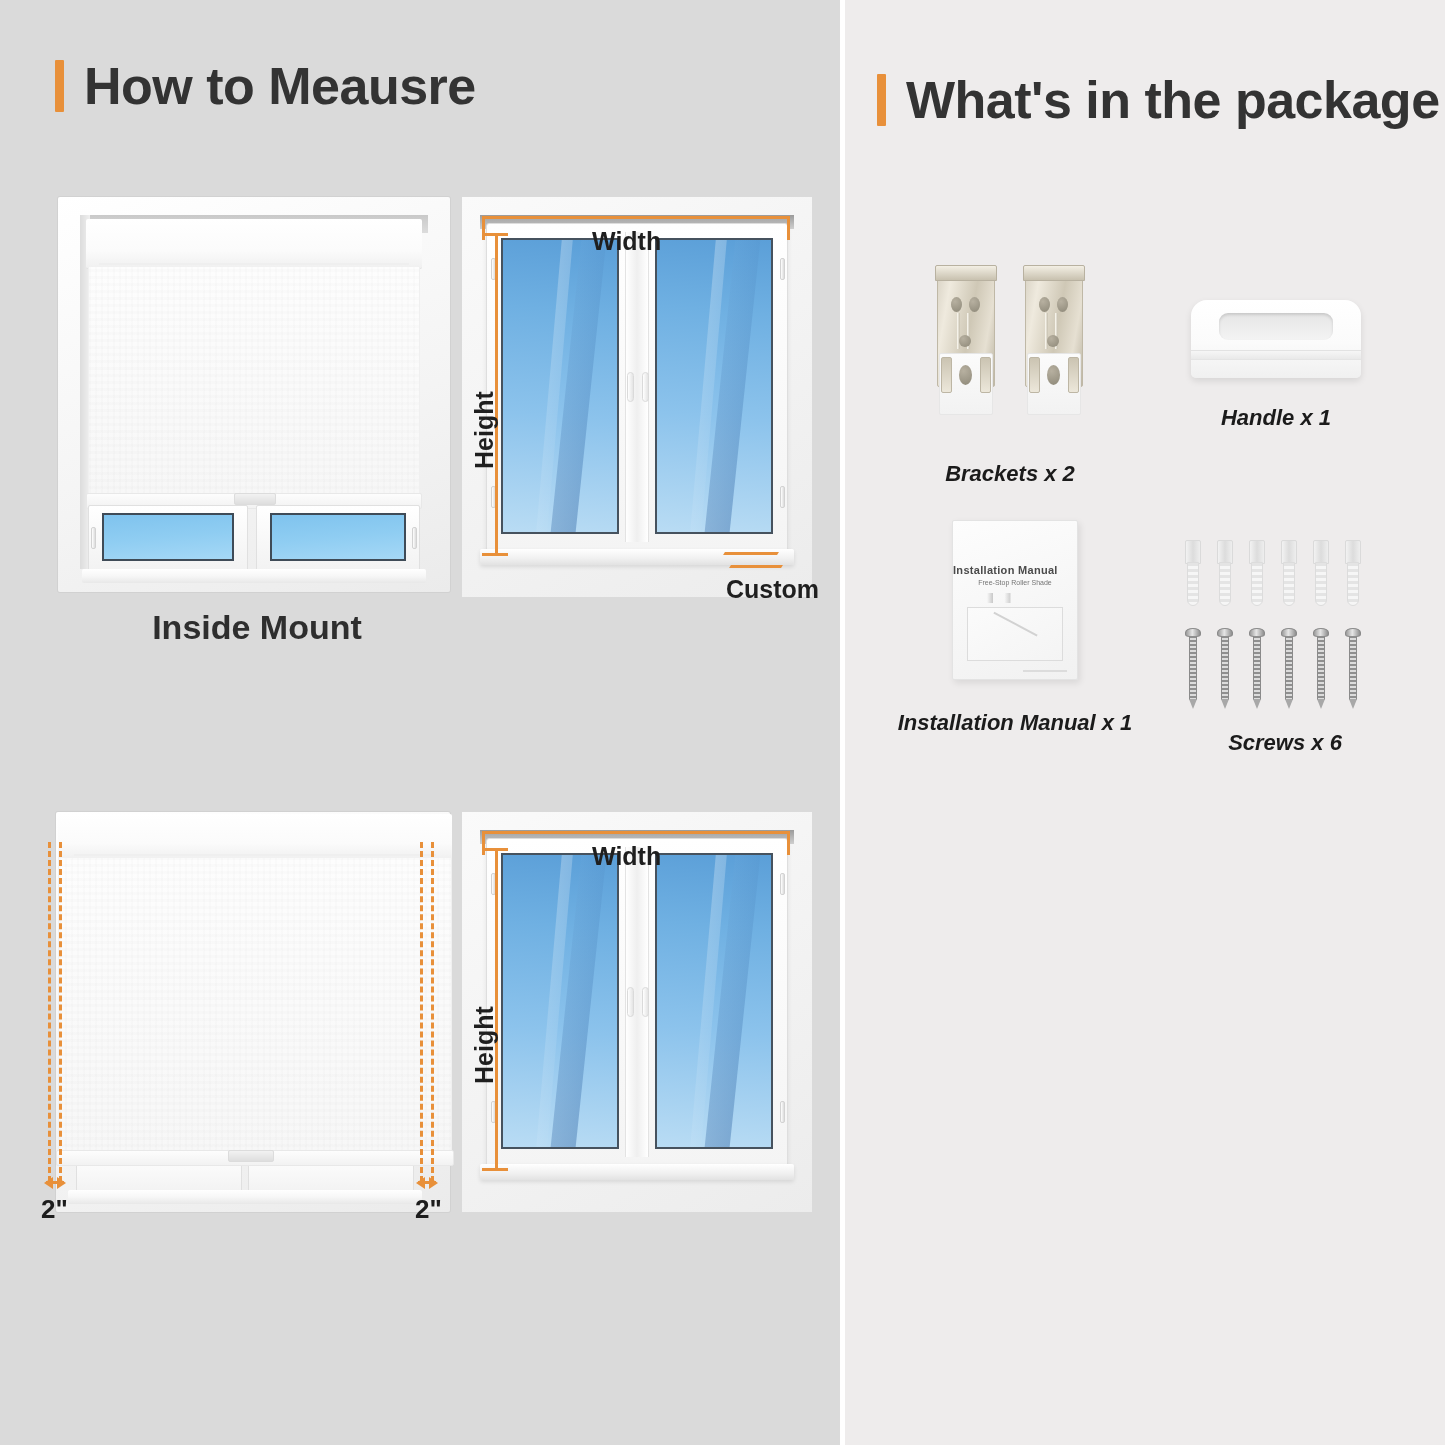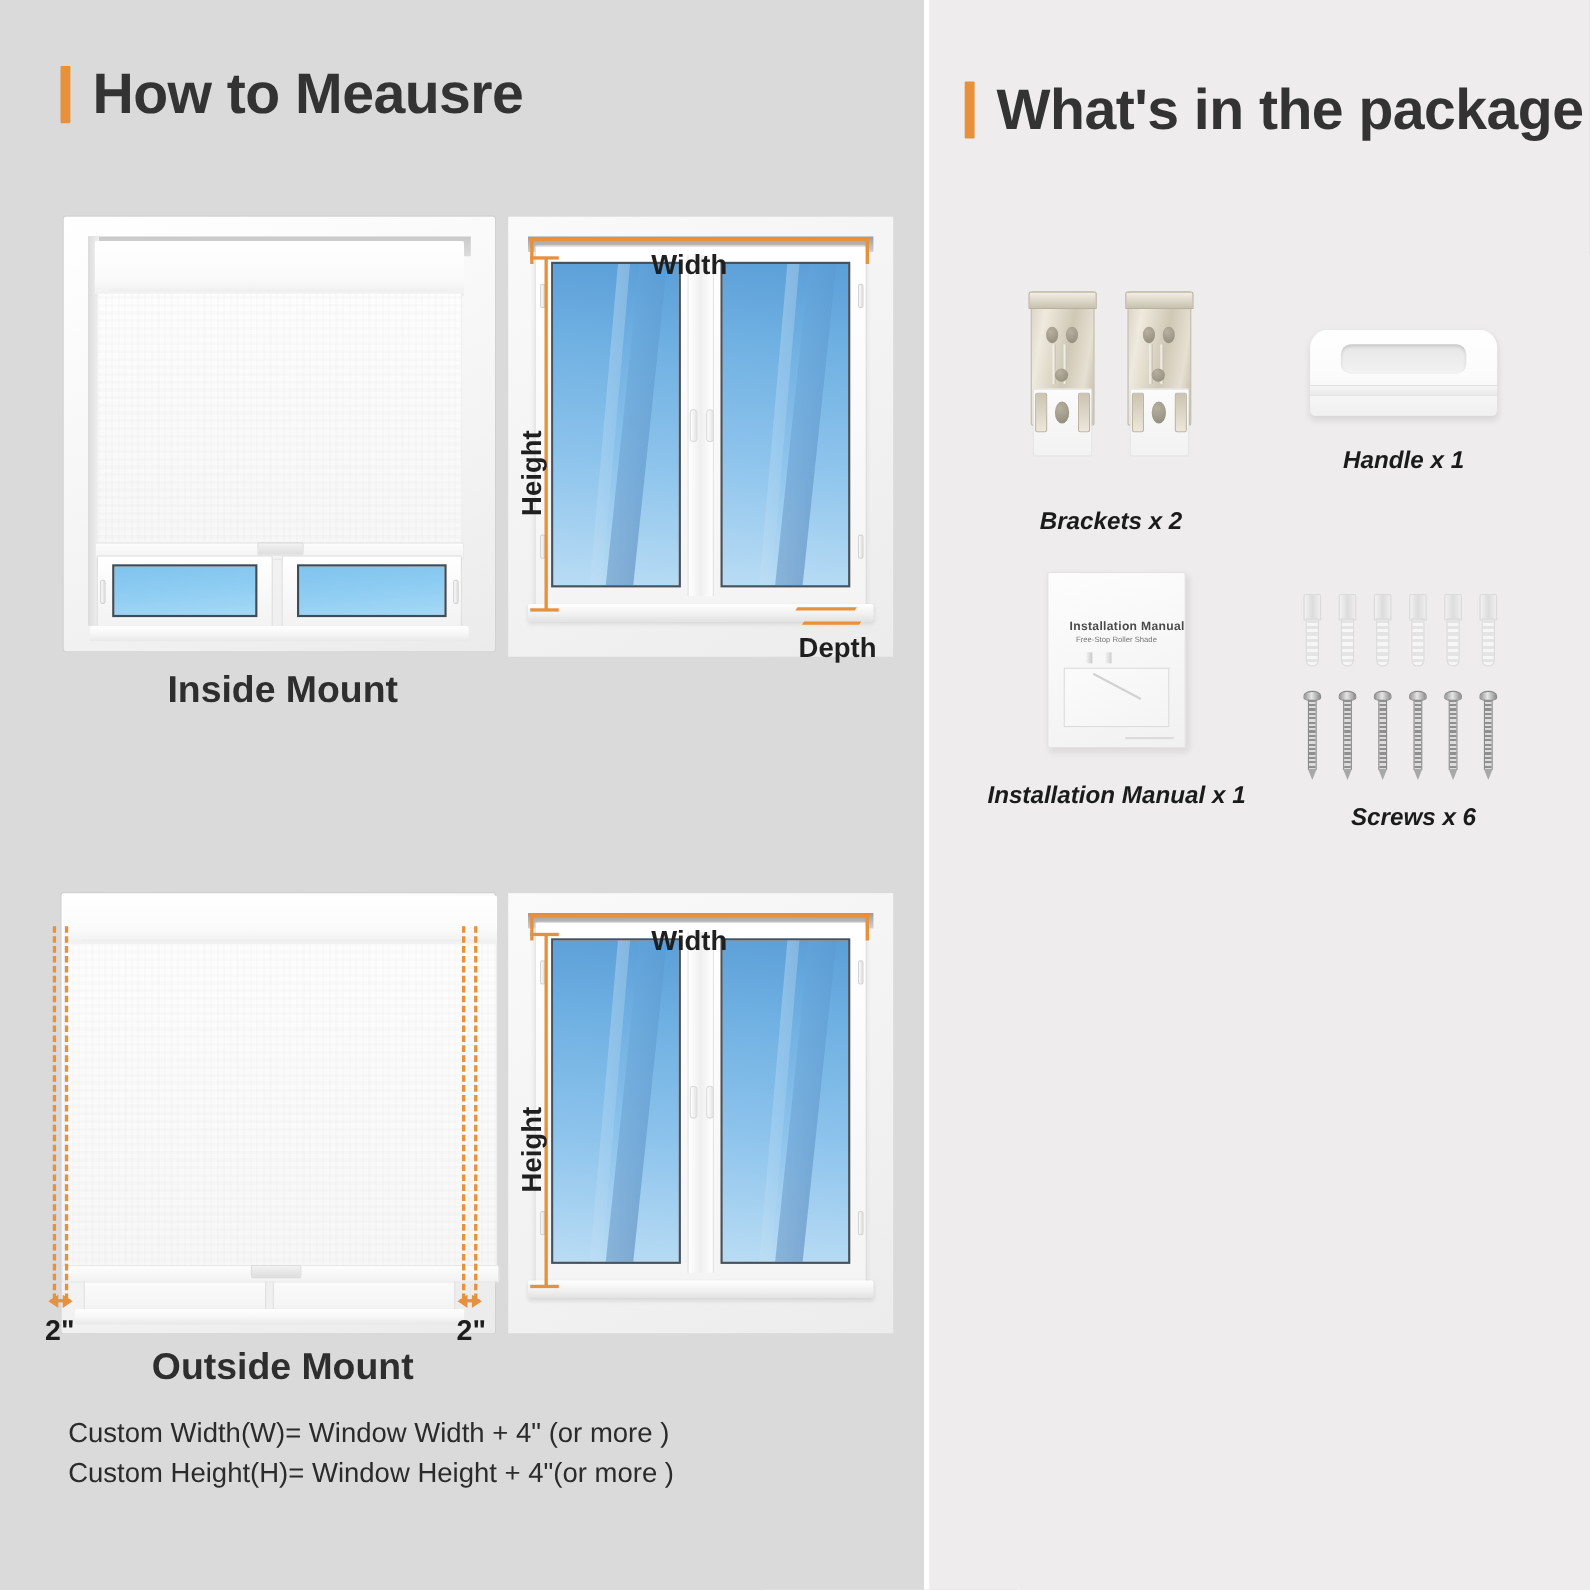--- a/index.html
+++ b/index.html
@@ -232,21 +232,21 @@
   }
 
   
   .manual-shape {
     position:absolute; left:0; top:0; width:126px; height:160px;
     background:linear-gradient(160deg,#fdfdfd,#f1f1f1);
     border:1px solid #e3e3e3; border-radius:2px;
     box-shadow:2px 3px 7px rgba(0,0,0,0.09);
   }
   .mn-title {
-    position:absolute; left:0; right:0; top:43px; text-align:right;
+    position:absolute; left:0; right:0; top:43px; text-align:left;
     font-size:11px; font-weight:bold; color:#4a4a4a; letter-spacing:0.3px;
   }
   .mn-sub {
     position:absolute; left:0; right:0; top:58px; text-align:center;
     font-size:7px; color:#757575;
   }
   .mn-scribble {
     position:absolute; left:34px; top:72px; width:58px; height:10px;
     background:
       linear-gradient(90deg,transparent 0,#c9c9c9 10%,transparent 11%),
@@ -404,21 +404,21 @@
       <div class="om om-v" style="left:20px; top:19px; height:24px;"></div>
       <div class="om om-v" style="left:325px; top:19px; height:24px;"></div>
       <div class="om om-v" style="left:33px; top:38px; height:320px;"></div>
       <div class="om om-h" style="left:20px; top:36px; width:26px;"></div>
       <div class="om om-h" style="left:20px; top:356px; width:26px;"></div>
       <div class="om om-h" style="left:262px; top:355px; width:54px; transform:skewX(-32deg);"></div>
       <div class="om om-h" style="left:268px; top:368px; width:52px; transform:skewX(-32deg);"></div>
 
       <span class="dim-label" style="left:130px; top:30px;">Width</span>
       <span class="dim-label vert" style="left:8px; top:272px;">Height</span>
-      <span class="dim-label" style="left:264px; top:378px;">Depth</span>
+      <span class="dim-label" style="left:264px; top:378px;">Custom</span>
     </div>
 
     <div class="mount-block" style="left:62px; top:608px; width:700px;">
       <div class="mount-title" style="width:390px;">Inside Mount</div>
     </div>
 
     <div class="scene" style="left:30px; top:812px; width:420px; height:400px;">
       <div class="win-wall wall-outer" style="left:26px; top:0; width:394px; height:400px; border-radius:2px;"></div>
 
       <div class="sash-frame" style="left:46px; top:340px; width:166px; height:42px;"></div>
@@ -476,27 +476,20 @@
       <div class="om om-v" style="left:20px; top:19px; height:24px;"></div>
       <div class="om om-v" style="left:325px; top:19px; height:24px;"></div>
       <div class="om om-v" style="left:33px; top:38px; height:320px;"></div>
       <div class="om om-h" style="left:20px; top:36px; width:26px;"></div>
       <div class="om om-h" style="left:20px; top:356px; width:26px;"></div>
 
       <span class="dim-label" style="left:130px; top:30px;">Width</span>
       <span class="dim-label vert" style="left:8px; top:272px;">Height</span>
     </div>
 
-    <div class="mount-block" style="left:62px; top:1224px; width:700px;">
-      <div class="mount-title" style="width:390px;">Outside Mount</div>
-      <div class="mount-lines" style="margin-top:22px;">
-        <div>Custom Width(W)= Window Width + 4" (or more )</div>
-        <div>Custom Height(H)= Window Height + 4"(or more )</div>
-      </div>
-    </div>
   </div>
 
   <div class="panel-div"></div>
 
   <div class="panel-right">
 
     <div class="heading" id="h-right" style="left:32px; top:74px;">
       <span class="bar"></span>
       <span class="txt">What's in the package</span>
     </div>

